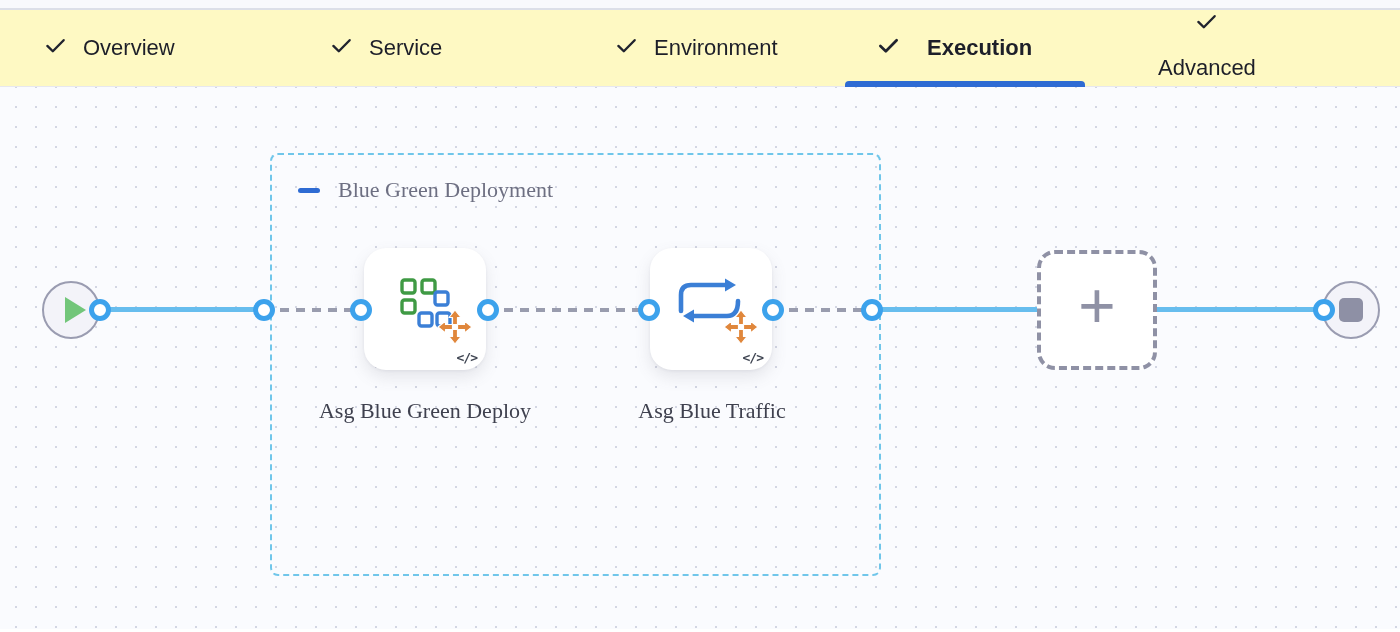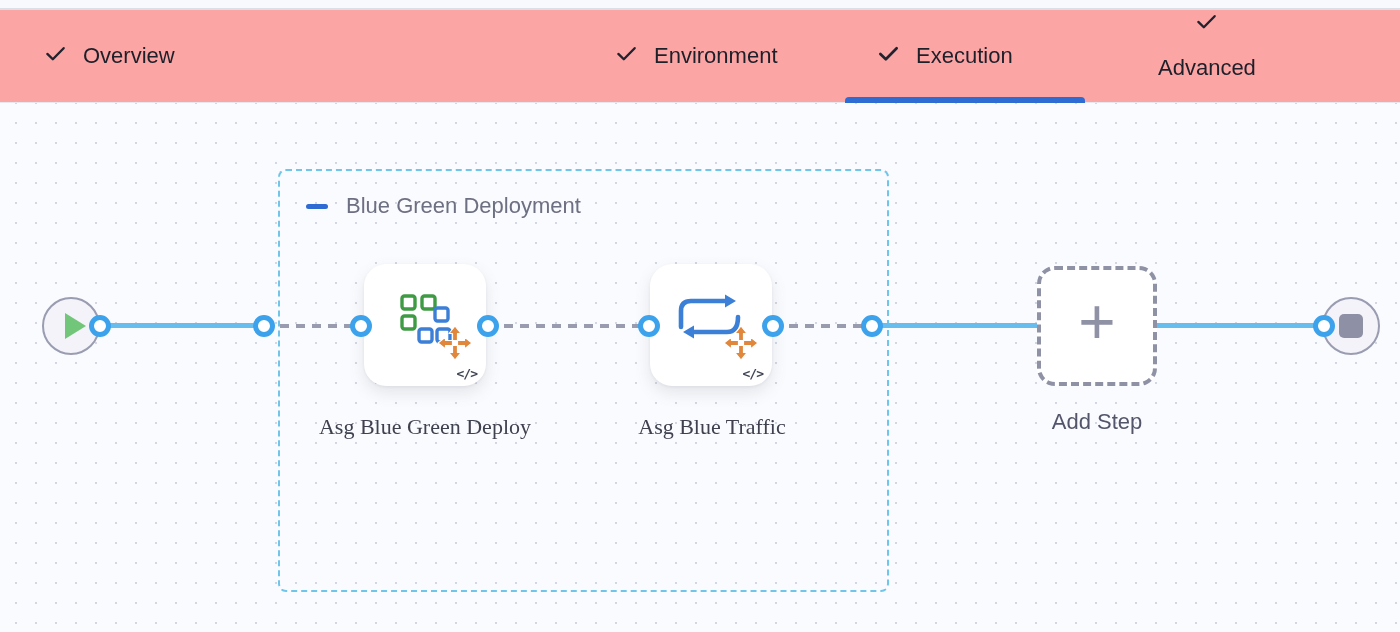--- a/index.html
+++ b/index.html
@@ -2,40 +2,40 @@
 <html><head>
 <meta charset="utf-8">
 <style>
   * { margin:0; padding:0; box-sizing:border-box; }
   html,body { width:1400px; height:632px; overflow:hidden; background:#fff;
               font-family:"Liberation Sans", sans-serif; }
 
   
   .top-strip { height:10px; background:#f8f9fc; border-bottom:2px solid #dcdfe8; }
 
-  .tab-bar { position:relative; height:93px; background:#fca5a5;
+  .tab-bar { position:relative; height:77px; background:#fef9c3;
              border-bottom:1px solid #e7e8ef; }
   .tab { position:absolute; top:0; height:100%; display:flex; align-items:center;
          gap:16px; font-size:22px; color:#1d1f29; cursor:pointer; }
   .tab-overview   { left:44px; }
   .tab-service    { left:330px; }
   .tab-environment{ left:615px; }
   .tab-execution  { left:877px; }
   .tab-advanced   { left:1158px;flex-direction:column; }
-  .tab.active .tab-label { font-weight:400; }
+  .tab.active .tab-label { font-weight:700;margin-left:11px; }
   .tab-underline { position:absolute; left:845px; bottom:-1px; width:240px; height:6px;
                    background:#2e6bd3; border-radius:4px 4px 0 0; }
 
   
   .canvas { position:relative; height:542px; background-color:#fafbfe;
             background-image:radial-gradient(circle,#d3d6e3 1.3px,transparent 1.45px);
             background-size:20px 20px; background-position:6px 10px; }
 
-  .stage-group { position:absolute; left:278px; top:66px; width:611px; height:423px;
-                 border:2px dashed #70c6ea; border-radius:8px; z-index:1; }
+  .stage-group { position:absolute; left:270px; top:66px; width:611px; height:423px;
+                 border:2px dashed #70c6ea; border-radius:8px; z-index:1;font-family:Liberation Serif, serif; }
   .stage-header { position:absolute; left:26px; top:22px; display:flex;
                   align-items:center; gap:18px; }
   .minus-bar { width:22px; height:5px; background:#2e6bd3; border-radius:3px; cursor:pointer; }
   .stage-label { font-size:22px; color:#6d6f82; white-space:nowrap; }
 
   .flow-line { position:absolute; z-index:1; }
   .flow-line.solid  { top:220px; height:5px; background:#67bdee; border-radius:3px; }
   .flow-line.dashed { top:221px; height:4px;
                       background:repeating-linear-gradient(90deg,#999cae 0 9px,transparent 9px 16px); }
   .l1 { left:100px; width:164px; }
@@ -93,20 +93,28 @@
 
 <div class="tab-bar">
   <div class="tab tab-overview">
     <span>
       <svg width="23" height="23" viewBox="0 0 24 24">
           <path d="M3.5 12.5 L9.2 18 L20.5 6.5" stroke="#20232e" stroke-width="2.5" fill="none" stroke-linecap="round" stroke-linejoin="round"></path>
         </svg>
     </span>
     <span class="tab-label">Overview</span>
   </div>
+  <div class="tab tab-service">
+    <span>
+      <svg width="23" height="23" viewBox="0 0 24 24">
+          <path d="M3.5 12.5 L9.2 18 L20.5 6.5" stroke="#20232e" stroke-width="2.5" fill="none" stroke-linecap="round" stroke-linejoin="round"></path>
+        </svg>
+    </span>
+    <span class="tab-label">Service</span>
+  </div>
   <div class="tab tab-environment">
     <span>
       <svg width="23" height="23" viewBox="0 0 24 24">
           <path d="M3.5 12.5 L9.2 18 L20.5 6.5" stroke="#20232e" stroke-width="2.5" fill="none" stroke-linecap="round" stroke-linejoin="round"></path>
         </svg>
     </span>
     <span class="tab-label">Environment</span>
   </div>
   <div class="tab tab-execution active">
     <span>
@@ -203,15 +211,14 @@
   <div class="port p6"></div>
   <div class="port p7"></div>
   <div class="port p8"></div>
 
   <div class="step-label label-1">Asg Blue Green Deploy</div>
   <div class="step-label label-2">Asg Blue Traffic</div>
 
   <div class="add-step">
     <span class="plus-glyph">+</span>
   </div>
-  <div class="add-step-label">Add Step</div>
 
 </div>
 
 </body></html>

